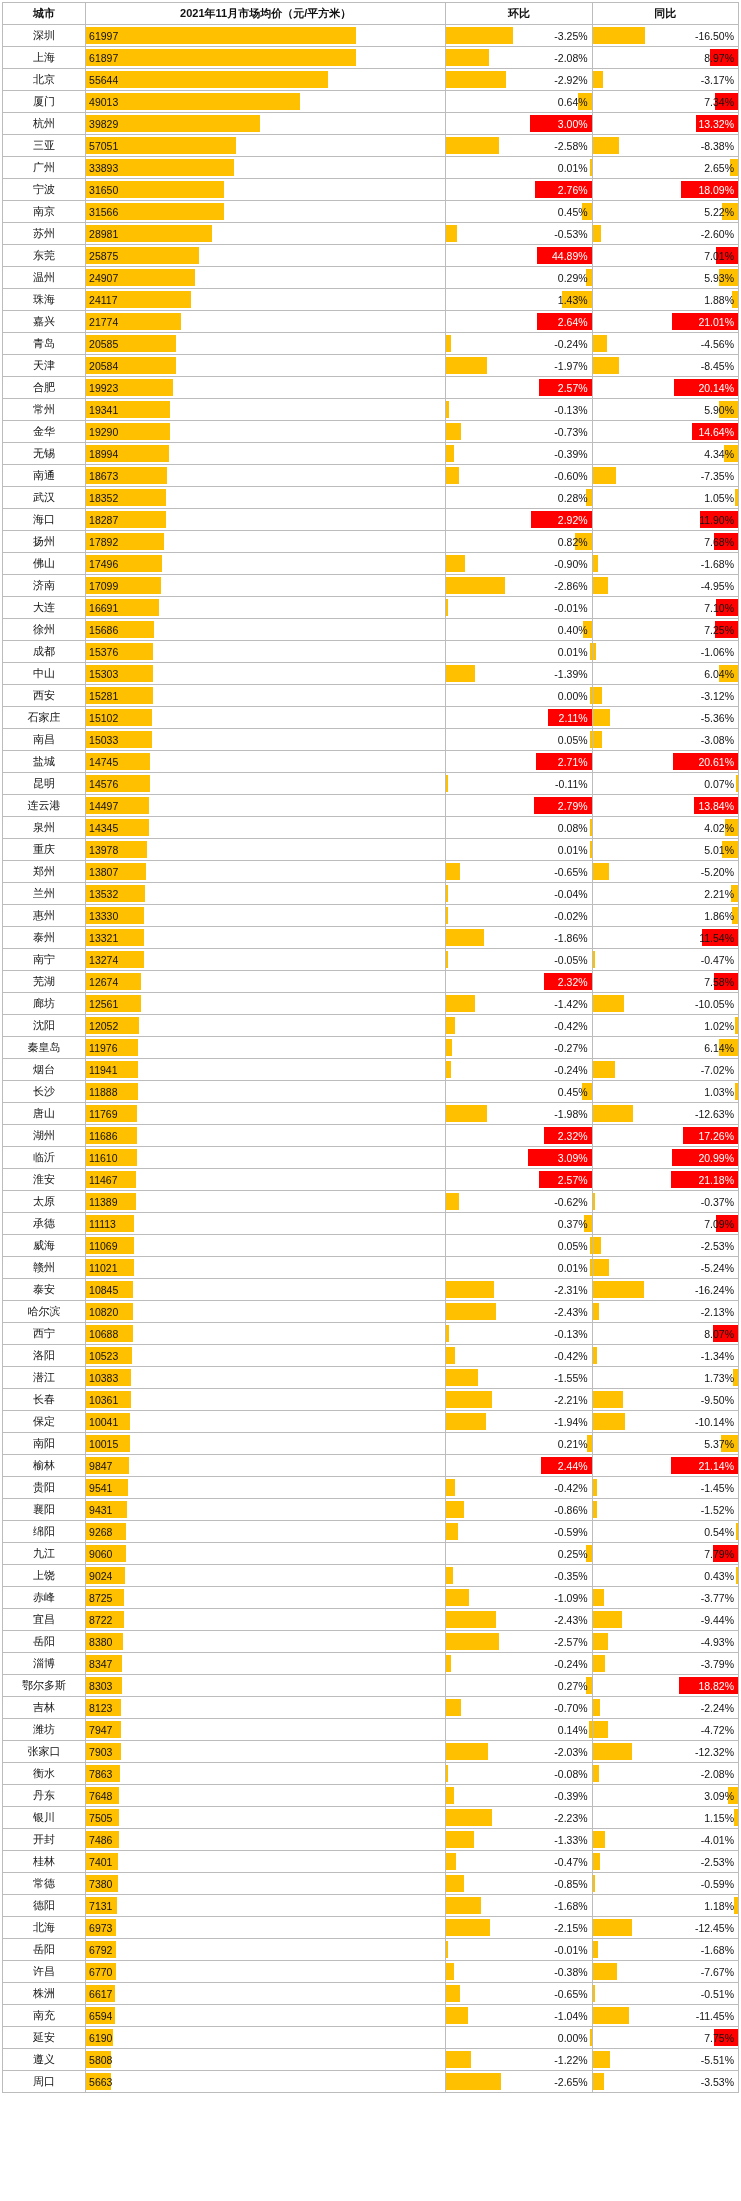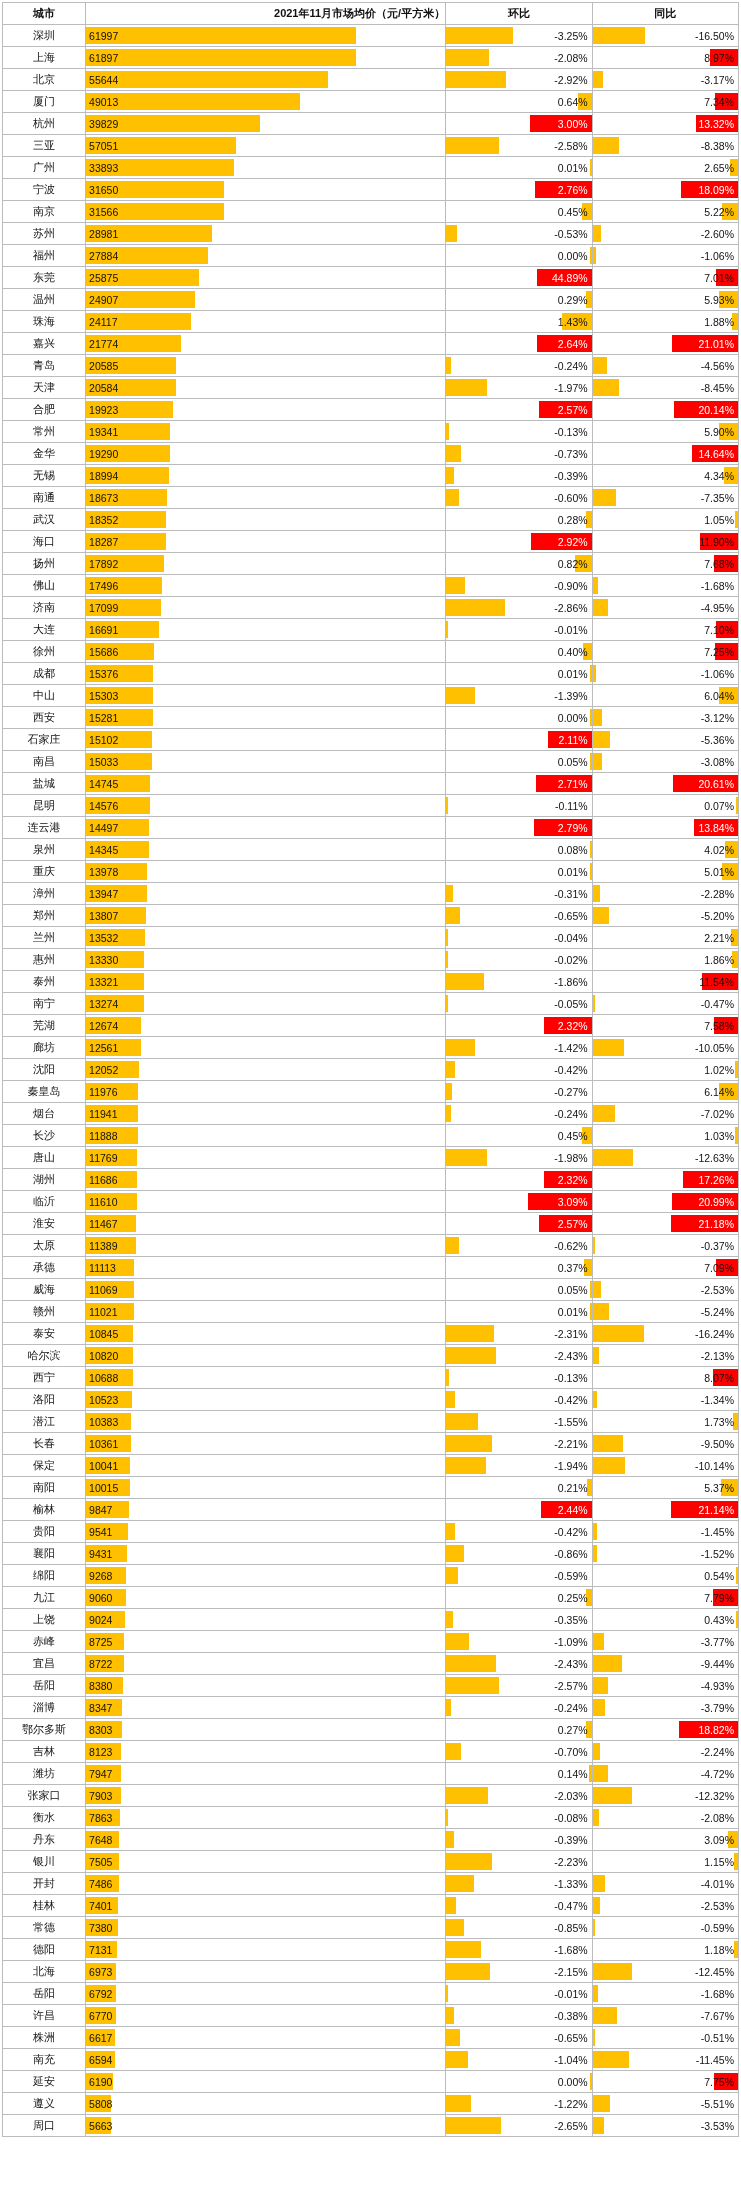--- a/index.html
+++ b/index.html
@@ -2,21 +2,21 @@
 <html><head>
 <meta charset="utf-8">
 <style>
   html,body{margin:0;padding:0;background:#fff;}
   body{font-family:"Liberation Sans","DejaVu Sans",sans-serif;}
   #wrap{width:741px;height:2201px;position:relative;box-sizing:border-box;padding:2px 2px 0 2px;}
   table.grid{border-collapse:collapse;width:737px;table-layout:fixed;}
   table.grid th,table.grid td{border:1px solid #bcbcbc;padding:0;height:21px;vertical-align:middle;}
   thead th{font-size:11px;font-weight:bold;color:#111;text-align:center;background:#fff;height:22px;}
   .c-city{width:62px;}
-  .c-price{width:272px;text-align:right;}
+  .c-price{width:272px;}
   .c-mom{width:110px;}
   .c-yoy{width:110px;}
   td.city{font-size:11px;color:#111;text-align:center;white-space:nowrap;overflow:hidden;}
   .bar-cell{position:relative;overflow:hidden;}
   .bar{position:absolute;left:0;top:2px;bottom:2px;background:#ffc000;}
   .price-label{position:absolute;left:3px;top:0;bottom:0;display:flex;align-items:center;font-size:10.5px;color:#111;z-index:2;}
   .val-cell{position:relative;overflow:hidden;}
   .v-bar{position:absolute;top:2px;bottom:2px;}
   .v-bar.pos{background:#ffc000;}
   .v-bar.neg{background:#ffc000;}
@@ -183,467 +183,437 @@
           <td class="val-cell">
             <div class="v-bar neg" style="width: 10.9196px; left: 0px;"></div>
             <div class="v-label">-0.53%</div>
           </td>
           <td class="val-cell">
             <div class="v-bar neg" style="width: 8.21983px; left: 0px;"></div>
             <div class="v-label">-2.60%</div>
           </td>
         </tr>
         <tr>
-          <td class="city">福州</td>
-          <td class="bar-cell">
-            <div class="bar" style="width: 121.436px;"></div>
-            <div class="price-label">27884</div>
+          <td class="city">东莞</td>
+          <td class="bar-cell">
+            <div class="bar" style="width: 112.687px;"></div>
+            <div class="price-label">25875</div>
+          </td>
+          <td class="val-cell">
+            <div class="v-bar hi" style="width: 54.1861px; right: 0px;"></div>
+            <div class="v-label white">44.89%</div>
+          </td>
+          <td class="val-cell">
+            <div class="v-bar hi" style="width: 22.1619px; right: 0px;"></div>
+            <div class="v-label">7.01%</div>
+          </td>
+        </tr>
+        <tr>
+          <td class="city">温州</td>
+          <td class="bar-cell">
+            <div class="bar" style="width: 108.471px;"></div>
+            <div class="price-label">24907</div>
+          </td>
+          <td class="val-cell">
+            <div class="v-bar pos" style="width: 5.97489px; right: 0px;"></div>
+            <div class="v-label">0.29%</div>
+          </td>
+          <td class="val-cell">
+            <div class="v-bar pos" style="width: 18.7475px; right: 0px;"></div>
+            <div class="v-label">5.93%</div>
+          </td>
+        </tr>
+        <tr>
+          <td class="city">珠海</td>
+          <td class="bar-cell">
+            <div class="bar" style="width: 105.031px;"></div>
+            <div class="price-label">24117</div>
+          </td>
+          <td class="val-cell">
+            <div class="v-bar pos" style="width: 29.4624px; right: 0px;"></div>
+            <div class="v-label">1.43%</div>
+          </td>
+          <td class="val-cell">
+            <div class="v-bar pos" style="width: 5.94357px; right: 0px;"></div>
+            <div class="v-label">1.88%</div>
+          </td>
+        </tr>
+        <tr>
+          <td class="city">嘉兴</td>
+          <td class="bar-cell">
+            <div class="bar" style="width: 94.8268px;"></div>
+            <div class="price-label">21774</div>
+          </td>
+          <td class="val-cell">
+            <div class="v-bar hi" style="width: 54.3921px; right: 0px;"></div>
+            <div class="v-label white">2.64%</div>
+          </td>
+          <td class="val-cell">
+            <div class="v-bar hi" style="width: 66.4225px; right: 0px;"></div>
+            <div class="v-label white">21.01%</div>
+          </td>
+        </tr>
+        <tr>
+          <td class="city">青岛</td>
+          <td class="bar-cell">
+            <div class="bar" style="width: 89.6487px;"></div>
+            <div class="price-label">20585</div>
+          </td>
+          <td class="val-cell">
+            <div class="v-bar neg" style="width: 4.94474px; left: 0px;"></div>
+            <div class="v-label">-0.24%</div>
+          </td>
+          <td class="val-cell">
+            <div class="v-bar neg" style="width: 14.4163px; left: 0px;"></div>
+            <div class="v-label">-4.56%</div>
+          </td>
+        </tr>
+        <tr>
+          <td class="city">天津</td>
+          <td class="bar-cell">
+            <div class="bar" style="width: 89.6443px;"></div>
+            <div class="price-label">20584</div>
+          </td>
+          <td class="val-cell">
+            <div class="v-bar neg" style="width: 40.5881px; left: 0px;"></div>
+            <div class="v-label">-1.97%</div>
+          </td>
+          <td class="val-cell">
+            <div class="v-bar neg" style="width: 26.7144px; left: 0px;"></div>
+            <div class="v-label">-8.45%</div>
+          </td>
+        </tr>
+        <tr>
+          <td class="city">合肥</td>
+          <td class="bar-cell">
+            <div class="bar" style="width: 86.7656px;"></div>
+            <div class="price-label">19923</div>
+          </td>
+          <td class="val-cell">
+            <div class="v-bar hi" style="width: 52.9499px; right: 0px;"></div>
+            <div class="v-label white">2.57%</div>
+          </td>
+          <td class="val-cell">
+            <div class="v-bar hi" style="width: 63.6721px; right: 0px;"></div>
+            <div class="v-label white">20.14%</div>
+          </td>
+        </tr>
+        <tr>
+          <td class="city">常州</td>
+          <td class="bar-cell">
+            <div class="bar" style="width: 84.231px;"></div>
+            <div class="price-label">19341</div>
+          </td>
+          <td class="val-cell">
+            <div class="v-bar neg" style="width: 2.6784px; left: 0px;"></div>
+            <div class="v-label">-0.13%</div>
+          </td>
+          <td class="val-cell">
+            <div class="v-bar pos" style="width: 18.6527px; right: 0px;"></div>
+            <div class="v-label">5.90%</div>
+          </td>
+        </tr>
+        <tr>
+          <td class="city">金华</td>
+          <td class="bar-cell">
+            <div class="bar" style="width: 84.0089px;"></div>
+            <div class="price-label">19290</div>
+          </td>
+          <td class="val-cell">
+            <div class="v-bar neg" style="width: 15.0402px; left: 0px;"></div>
+            <div class="v-label">-0.73%</div>
+          </td>
+          <td class="val-cell">
+            <div class="v-bar hi" style="width: 46.284px; right: 0px;"></div>
+            <div class="v-label white">14.64%</div>
+          </td>
+        </tr>
+        <tr>
+          <td class="city">无锡</td>
+          <td class="bar-cell">
+            <div class="bar" style="width: 82.7198px;"></div>
+            <div class="price-label">18994</div>
+          </td>
+          <td class="val-cell">
+            <div class="v-bar neg" style="width: 8.0352px; left: 0px;"></div>
+            <div class="v-label">-0.39%</div>
+          </td>
+          <td class="val-cell">
+            <div class="v-bar pos" style="width: 13.7208px; right: 0px;"></div>
+            <div class="v-label">4.34%</div>
+          </td>
+        </tr>
+        <tr>
+          <td class="city">南通</td>
+          <td class="bar-cell">
+            <div class="bar" style="width: 81.3218px;"></div>
+            <div class="price-label">18673</div>
+          </td>
+          <td class="val-cell">
+            <div class="v-bar neg" style="width: 12.3618px; left: 0px;"></div>
+            <div class="v-label">-0.60%</div>
+          </td>
+          <td class="val-cell">
+            <div class="v-bar neg" style="width: 23.2368px; left: 0px;"></div>
+            <div class="v-label">-7.35%</div>
+          </td>
+        </tr>
+        <tr>
+          <td class="city">武汉</td>
+          <td class="bar-cell">
+            <div class="bar" style="width: 79.9239px;"></div>
+            <div class="price-label">18352</div>
+          </td>
+          <td class="val-cell">
+            <div class="v-bar pos" style="width: 5.76886px; right: 0px;"></div>
+            <div class="v-label">0.28%</div>
+          </td>
+          <td class="val-cell">
+            <div class="v-bar pos" style="width: 3.31955px; right: 0px;"></div>
+            <div class="v-label">1.05%</div>
+          </td>
+        </tr>
+        <tr>
+          <td class="city">海口</td>
+          <td class="bar-cell">
+            <div class="bar" style="width: 79.6408px;"></div>
+            <div class="price-label">18287</div>
+          </td>
+          <td class="val-cell">
+            <div class="v-bar hi" style="width: 60.161px; right: 0px;"></div>
+            <div class="v-label white">2.92%</div>
+          </td>
+          <td class="val-cell">
+            <div class="v-bar hi" style="width: 37.6215px; right: 0px;"></div>
+            <div class="v-label">11.90%</div>
+          </td>
+        </tr>
+        <tr>
+          <td class="city">扬州</td>
+          <td class="bar-cell">
+            <div class="bar" style="width: 77.9205px;"></div>
+            <div class="price-label">17892</div>
+          </td>
+          <td class="val-cell">
+            <div class="v-bar pos" style="width: 16.8945px; right: 0px;"></div>
+            <div class="v-label">0.82%</div>
+          </td>
+          <td class="val-cell">
+            <div class="v-bar hi" style="width: 24.2801px; right: 0px;"></div>
+            <div class="v-label">7.68%</div>
+          </td>
+        </tr>
+        <tr>
+          <td class="city">佛山</td>
+          <td class="bar-cell">
+            <div class="bar" style="width: 76.1959px;"></div>
+            <div class="price-label">17496</div>
+          </td>
+          <td class="val-cell">
+            <div class="v-bar neg" style="width: 18.5428px; left: 0px;"></div>
+            <div class="v-label">-0.90%</div>
+          </td>
+          <td class="val-cell">
+            <div class="v-bar neg" style="width: 5.31127px; left: 0px;"></div>
+            <div class="v-label">-1.68%</div>
+          </td>
+        </tr>
+        <tr>
+          <td class="city">济南</td>
+          <td class="bar-cell">
+            <div class="bar" style="width: 74.467px;"></div>
+            <div class="price-label">17099</div>
+          </td>
+          <td class="val-cell">
+            <div class="v-bar neg" style="width: 58.9248px; left: 0px;"></div>
+            <div class="v-label">-2.86%</div>
+          </td>
+          <td class="val-cell">
+            <div class="v-bar neg" style="width: 15.6493px; left: 0px;"></div>
+            <div class="v-label">-4.95%</div>
+          </td>
+        </tr>
+        <tr>
+          <td class="city">大连</td>
+          <td class="bar-cell">
+            <div class="bar" style="width: 72.6901px;"></div>
+            <div class="price-label">16691</div>
+          </td>
+          <td class="val-cell">
+            <div class="v-bar neg" style="width: 2px; left: 0px;"></div>
+            <div class="v-label">-0.01%</div>
+          </td>
+          <td class="val-cell">
+            <div class="v-bar hi" style="width: 22.4465px; right: 0px;"></div>
+            <div class="v-label">7.10%</div>
+          </td>
+        </tr>
+        <tr>
+          <td class="city">徐州</td>
+          <td class="bar-cell">
+            <div class="bar" style="width: 68.3133px;"></div>
+            <div class="price-label">15686</div>
+          </td>
+          <td class="val-cell">
+            <div class="v-bar pos" style="width: 8.24123px; right: 0px;"></div>
+            <div class="v-label">0.40%</div>
+          </td>
+          <td class="val-cell">
+            <div class="v-bar hi" style="width: 22.9207px; right: 0px;"></div>
+            <div class="v-label">7.25%</div>
+          </td>
+        </tr>
+        <tr>
+          <td class="city">成都</td>
+          <td class="bar-cell">
+            <div class="bar" style="width: 66.9632px;"></div>
+            <div class="price-label">15376</div>
+          </td>
+          <td class="val-cell">
+            <div class="v-bar pos" style="width: 2px; right: 0px;"></div>
+            <div class="v-label">0.01%</div>
+          </td>
+          <td class="val-cell">
+            <div class="v-bar neg" style="width: 3.35116px; left: 0px;"></div>
+            <div class="v-label">-1.06%</div>
+          </td>
+        </tr>
+        <tr>
+          <td class="city">中山</td>
+          <td class="bar-cell">
+            <div class="bar" style="width: 66.6453px;"></div>
+            <div class="price-label">15303</div>
+          </td>
+          <td class="val-cell">
+            <div class="v-bar neg" style="width: 28.6383px; left: 0px;"></div>
+            <div class="v-label">-1.39%</div>
+          </td>
+          <td class="val-cell">
+            <div class="v-bar pos" style="width: 19.0953px; right: 0px;"></div>
+            <div class="v-label">6.04%</div>
+          </td>
+        </tr>
+        <tr>
+          <td class="city">西安</td>
+          <td class="bar-cell">
+            <div class="bar" style="width: 66.5495px;"></div>
+            <div class="price-label">15281</div>
           </td>
           <td class="val-cell">
             <div class="v-bar pos" style="width: 2px; right: 0px;"></div>
             <div class="v-label">0.00%</div>
           </td>
           <td class="val-cell">
-            <div class="v-bar neg" style="width: 3.35116px; left: 0px;"></div>
-            <div class="v-label">-1.06%</div>
-          </td>
-        </tr>
-        <tr>
-          <td class="city">东莞</td>
-          <td class="bar-cell">
-            <div class="bar" style="width: 112.687px;"></div>
-            <div class="price-label">25875</div>
-          </td>
-          <td class="val-cell">
-            <div class="v-bar hi" style="width: 54.1861px; right: 0px;"></div>
-            <div class="v-label white">44.89%</div>
-          </td>
-          <td class="val-cell">
-            <div class="v-bar hi" style="width: 22.1619px; right: 0px;"></div>
-            <div class="v-label">7.01%</div>
-          </td>
-        </tr>
-        <tr>
-          <td class="city">温州</td>
-          <td class="bar-cell">
-            <div class="bar" style="width: 108.471px;"></div>
-            <div class="price-label">24907</div>
-          </td>
-          <td class="val-cell">
-            <div class="v-bar pos" style="width: 5.97489px; right: 0px;"></div>
-            <div class="v-label">0.29%</div>
-          </td>
-          <td class="val-cell">
-            <div class="v-bar pos" style="width: 18.7475px; right: 0px;"></div>
-            <div class="v-label">5.93%</div>
-          </td>
-        </tr>
-        <tr>
-          <td class="city">珠海</td>
-          <td class="bar-cell">
-            <div class="bar" style="width: 105.031px;"></div>
-            <div class="price-label">24117</div>
-          </td>
-          <td class="val-cell">
-            <div class="v-bar pos" style="width: 29.4624px; right: 0px;"></div>
-            <div class="v-label">1.43%</div>
-          </td>
-          <td class="val-cell">
-            <div class="v-bar pos" style="width: 5.94357px; right: 0px;"></div>
-            <div class="v-label">1.88%</div>
-          </td>
-        </tr>
-        <tr>
-          <td class="city">嘉兴</td>
-          <td class="bar-cell">
-            <div class="bar" style="width: 94.8268px;"></div>
-            <div class="price-label">21774</div>
-          </td>
-          <td class="val-cell">
-            <div class="v-bar hi" style="width: 54.3921px; right: 0px;"></div>
-            <div class="v-label white">2.64%</div>
-          </td>
-          <td class="val-cell">
-            <div class="v-bar hi" style="width: 66.4225px; right: 0px;"></div>
-            <div class="v-label white">21.01%</div>
-          </td>
-        </tr>
-        <tr>
-          <td class="city">青岛</td>
-          <td class="bar-cell">
-            <div class="bar" style="width: 89.6487px;"></div>
-            <div class="price-label">20585</div>
-          </td>
-          <td class="val-cell">
-            <div class="v-bar neg" style="width: 4.94474px; left: 0px;"></div>
-            <div class="v-label">-0.24%</div>
-          </td>
-          <td class="val-cell">
-            <div class="v-bar neg" style="width: 14.4163px; left: 0px;"></div>
-            <div class="v-label">-4.56%</div>
-          </td>
-        </tr>
-        <tr>
-          <td class="city">天津</td>
-          <td class="bar-cell">
-            <div class="bar" style="width: 89.6443px;"></div>
-            <div class="price-label">20584</div>
-          </td>
-          <td class="val-cell">
-            <div class="v-bar neg" style="width: 40.5881px; left: 0px;"></div>
-            <div class="v-label">-1.97%</div>
-          </td>
-          <td class="val-cell">
-            <div class="v-bar neg" style="width: 26.7144px; left: 0px;"></div>
-            <div class="v-label">-8.45%</div>
-          </td>
-        </tr>
-        <tr>
-          <td class="city">合肥</td>
-          <td class="bar-cell">
-            <div class="bar" style="width: 86.7656px;"></div>
-            <div class="price-label">19923</div>
-          </td>
-          <td class="val-cell">
-            <div class="v-bar hi" style="width: 52.9499px; right: 0px;"></div>
-            <div class="v-label white">2.57%</div>
-          </td>
-          <td class="val-cell">
-            <div class="v-bar hi" style="width: 63.6721px; right: 0px;"></div>
-            <div class="v-label white">20.14%</div>
-          </td>
-        </tr>
-        <tr>
-          <td class="city">常州</td>
-          <td class="bar-cell">
-            <div class="bar" style="width: 84.231px;"></div>
-            <div class="price-label">19341</div>
-          </td>
-          <td class="val-cell">
-            <div class="v-bar neg" style="width: 2.6784px; left: 0px;"></div>
-            <div class="v-label">-0.13%</div>
-          </td>
-          <td class="val-cell">
-            <div class="v-bar pos" style="width: 18.6527px; right: 0px;"></div>
-            <div class="v-label">5.90%</div>
-          </td>
-        </tr>
-        <tr>
-          <td class="city">金华</td>
-          <td class="bar-cell">
-            <div class="bar" style="width: 84.0089px;"></div>
-            <div class="price-label">19290</div>
-          </td>
-          <td class="val-cell">
-            <div class="v-bar neg" style="width: 15.0402px; left: 0px;"></div>
-            <div class="v-label">-0.73%</div>
-          </td>
-          <td class="val-cell">
-            <div class="v-bar hi" style="width: 46.284px; right: 0px;"></div>
-            <div class="v-label white">14.64%</div>
-          </td>
-        </tr>
-        <tr>
-          <td class="city">无锡</td>
-          <td class="bar-cell">
-            <div class="bar" style="width: 82.7198px;"></div>
-            <div class="price-label">18994</div>
-          </td>
-          <td class="val-cell">
-            <div class="v-bar neg" style="width: 8.0352px; left: 0px;"></div>
-            <div class="v-label">-0.39%</div>
-          </td>
-          <td class="val-cell">
-            <div class="v-bar pos" style="width: 13.7208px; right: 0px;"></div>
-            <div class="v-label">4.34%</div>
-          </td>
-        </tr>
-        <tr>
-          <td class="city">南通</td>
-          <td class="bar-cell">
-            <div class="bar" style="width: 81.3218px;"></div>
-            <div class="price-label">18673</div>
-          </td>
-          <td class="val-cell">
-            <div class="v-bar neg" style="width: 12.3618px; left: 0px;"></div>
-            <div class="v-label">-0.60%</div>
-          </td>
-          <td class="val-cell">
-            <div class="v-bar neg" style="width: 23.2368px; left: 0px;"></div>
-            <div class="v-label">-7.35%</div>
-          </td>
-        </tr>
-        <tr>
-          <td class="city">武汉</td>
-          <td class="bar-cell">
-            <div class="bar" style="width: 79.9239px;"></div>
-            <div class="price-label">18352</div>
-          </td>
-          <td class="val-cell">
-            <div class="v-bar pos" style="width: 5.76886px; right: 0px;"></div>
-            <div class="v-label">0.28%</div>
-          </td>
-          <td class="val-cell">
-            <div class="v-bar pos" style="width: 3.31955px; right: 0px;"></div>
-            <div class="v-label">1.05%</div>
-          </td>
-        </tr>
-        <tr>
-          <td class="city">海口</td>
-          <td class="bar-cell">
-            <div class="bar" style="width: 79.6408px;"></div>
-            <div class="price-label">18287</div>
-          </td>
-          <td class="val-cell">
-            <div class="v-bar hi" style="width: 60.161px; right: 0px;"></div>
-            <div class="v-label white">2.92%</div>
-          </td>
-          <td class="val-cell">
-            <div class="v-bar hi" style="width: 37.6215px; right: 0px;"></div>
-            <div class="v-label">11.90%</div>
-          </td>
-        </tr>
-        <tr>
-          <td class="city">扬州</td>
-          <td class="bar-cell">
-            <div class="bar" style="width: 77.9205px;"></div>
-            <div class="price-label">17892</div>
-          </td>
-          <td class="val-cell">
-            <div class="v-bar pos" style="width: 16.8945px; right: 0px;"></div>
-            <div class="v-label">0.82%</div>
-          </td>
-          <td class="val-cell">
-            <div class="v-bar hi" style="width: 24.2801px; right: 0px;"></div>
-            <div class="v-label">7.68%</div>
-          </td>
-        </tr>
-        <tr>
-          <td class="city">佛山</td>
-          <td class="bar-cell">
-            <div class="bar" style="width: 76.1959px;"></div>
-            <div class="price-label">17496</div>
-          </td>
-          <td class="val-cell">
-            <div class="v-bar neg" style="width: 18.5428px; left: 0px;"></div>
-            <div class="v-label">-0.90%</div>
-          </td>
-          <td class="val-cell">
-            <div class="v-bar neg" style="width: 5.31127px; left: 0px;"></div>
-            <div class="v-label">-1.68%</div>
-          </td>
-        </tr>
-        <tr>
-          <td class="city">济南</td>
-          <td class="bar-cell">
-            <div class="bar" style="width: 74.467px;"></div>
-            <div class="price-label">17099</div>
-          </td>
-          <td class="val-cell">
-            <div class="v-bar neg" style="width: 58.9248px; left: 0px;"></div>
-            <div class="v-label">-2.86%</div>
-          </td>
-          <td class="val-cell">
-            <div class="v-bar neg" style="width: 15.6493px; left: 0px;"></div>
-            <div class="v-label">-4.95%</div>
-          </td>
-        </tr>
-        <tr>
-          <td class="city">大连</td>
-          <td class="bar-cell">
-            <div class="bar" style="width: 72.6901px;"></div>
-            <div class="price-label">16691</div>
-          </td>
-          <td class="val-cell">
-            <div class="v-bar neg" style="width: 2px; left: 0px;"></div>
-            <div class="v-label">-0.01%</div>
-          </td>
-          <td class="val-cell">
-            <div class="v-bar hi" style="width: 22.4465px; right: 0px;"></div>
-            <div class="v-label">7.10%</div>
-          </td>
-        </tr>
-        <tr>
-          <td class="city">徐州</td>
-          <td class="bar-cell">
-            <div class="bar" style="width: 68.3133px;"></div>
-            <div class="price-label">15686</div>
-          </td>
-          <td class="val-cell">
-            <div class="v-bar pos" style="width: 8.24123px; right: 0px;"></div>
-            <div class="v-label">0.40%</div>
-          </td>
-          <td class="val-cell">
-            <div class="v-bar hi" style="width: 22.9207px; right: 0px;"></div>
-            <div class="v-label">7.25%</div>
-          </td>
-        </tr>
-        <tr>
-          <td class="city">成都</td>
-          <td class="bar-cell">
-            <div class="bar" style="width: 66.9632px;"></div>
-            <div class="price-label">15376</div>
+            <div class="v-bar neg" style="width: 9.8638px; left: 0px;"></div>
+            <div class="v-label">-3.12%</div>
+          </td>
+        </tr>
+        <tr>
+          <td class="city">石家庄</td>
+          <td class="bar-cell">
+            <div class="bar" style="width: 65.77px;"></div>
+            <div class="price-label">15102</div>
+          </td>
+          <td class="val-cell">
+            <div class="v-bar hi" style="width: 43.4725px; right: 0px;"></div>
+            <div class="v-label white">2.11%</div>
+          </td>
+          <td class="val-cell">
+            <div class="v-bar neg" style="width: 16.9455px; left: 0px;"></div>
+            <div class="v-label">-5.36%</div>
+          </td>
+        </tr>
+        <tr>
+          <td class="city">南昌</td>
+          <td class="bar-cell">
+            <div class="bar" style="width: 65.4695px;"></div>
+            <div class="price-label">15033</div>
+          </td>
+          <td class="val-cell">
+            <div class="v-bar pos" style="width: 2px; right: 0px;"></div>
+            <div class="v-label">0.05%</div>
+          </td>
+          <td class="val-cell">
+            <div class="v-bar neg" style="width: 9.73734px; left: 0px;"></div>
+            <div class="v-label">-3.08%</div>
+          </td>
+        </tr>
+        <tr>
+          <td class="city">盐城</td>
+          <td class="bar-cell">
+            <div class="bar" style="width: 64.2152px;"></div>
+            <div class="price-label">14745</div>
+          </td>
+          <td class="val-cell">
+            <div class="v-bar hi" style="width: 55.8343px; right: 0px;"></div>
+            <div class="v-label white">2.71%</div>
+          </td>
+          <td class="val-cell">
+            <div class="v-bar hi" style="width: 65.158px; right: 0px;"></div>
+            <div class="v-label white">20.61%</div>
+          </td>
+        </tr>
+        <tr>
+          <td class="city">昆明</td>
+          <td class="bar-cell">
+            <div class="bar" style="width: 63.4792px;"></div>
+            <div class="price-label">14576</div>
+          </td>
+          <td class="val-cell">
+            <div class="v-bar neg" style="width: 2.26634px; left: 0px;"></div>
+            <div class="v-label">-0.11%</div>
+          </td>
+          <td class="val-cell">
+            <div class="v-bar pos" style="width: 2px; right: 0px;"></div>
+            <div class="v-label">0.07%</div>
+          </td>
+        </tr>
+        <tr>
+          <td class="city">连云港</td>
+          <td class="bar-cell">
+            <div class="bar" style="width: 63.1352px;"></div>
+            <div class="price-label">14497</div>
+          </td>
+          <td class="val-cell">
+            <div class="v-bar hi" style="width: 57.4826px; right: 0px;"></div>
+            <div class="v-label white">2.79%</div>
+          </td>
+          <td class="val-cell">
+            <div class="v-bar hi" style="width: 43.7548px; right: 0px;"></div>
+            <div class="v-label white">13.84%</div>
+          </td>
+        </tr>
+        <tr>
+          <td class="city">泉州</td>
+          <td class="bar-cell">
+            <div class="bar" style="width: 62.4732px;"></div>
+            <div class="price-label">14345</div>
+          </td>
+          <td class="val-cell">
+            <div class="v-bar pos" style="width: 2px; right: 0px;"></div>
+            <div class="v-label">0.08%</div>
+          </td>
+          <td class="val-cell">
+            <div class="v-bar pos" style="width: 12.7091px; right: 0px;"></div>
+            <div class="v-label">4.02%</div>
+          </td>
+        </tr>
+        <tr>
+          <td class="city">重庆</td>
+          <td class="bar-cell">
+            <div class="bar" style="width: 60.8749px;"></div>
+            <div class="price-label">13978</div>
           </td>
           <td class="val-cell">
             <div class="v-bar pos" style="width: 2px; right: 0px;"></div>
             <div class="v-label">0.01%</div>
           </td>
           <td class="val-cell">
-            <div class="v-bar neg" style="width: 3.35116px; left: 0px;"></div>
-            <div class="v-label">-1.06%</div>
-          </td>
-        </tr>
-        <tr>
-          <td class="city">中山</td>
-          <td class="bar-cell">
-            <div class="bar" style="width: 66.6453px;"></div>
-            <div class="price-label">15303</div>
-          </td>
-          <td class="val-cell">
-            <div class="v-bar neg" style="width: 28.6383px; left: 0px;"></div>
-            <div class="v-label">-1.39%</div>
-          </td>
-          <td class="val-cell">
-            <div class="v-bar pos" style="width: 19.0953px; right: 0px;"></div>
-            <div class="v-label">6.04%</div>
-          </td>
-        </tr>
-        <tr>
-          <td class="city">西安</td>
-          <td class="bar-cell">
-            <div class="bar" style="width: 66.5495px;"></div>
-            <div class="price-label">15281</div>
-          </td>
-          <td class="val-cell">
-            <div class="v-bar pos" style="width: 2px; right: 0px;"></div>
-            <div class="v-label">0.00%</div>
-          </td>
-          <td class="val-cell">
-            <div class="v-bar neg" style="width: 9.8638px; left: 0px;"></div>
-            <div class="v-label">-3.12%</div>
-          </td>
-        </tr>
-        <tr>
-          <td class="city">石家庄</td>
-          <td class="bar-cell">
-            <div class="bar" style="width: 65.77px;"></div>
-            <div class="price-label">15102</div>
-          </td>
-          <td class="val-cell">
-            <div class="v-bar hi" style="width: 43.4725px; right: 0px;"></div>
-            <div class="v-label white">2.11%</div>
-          </td>
-          <td class="val-cell">
-            <div class="v-bar neg" style="width: 16.9455px; left: 0px;"></div>
-            <div class="v-label">-5.36%</div>
-          </td>
-        </tr>
-        <tr>
-          <td class="city">南昌</td>
-          <td class="bar-cell">
-            <div class="bar" style="width: 65.4695px;"></div>
-            <div class="price-label">15033</div>
-          </td>
-          <td class="val-cell">
-            <div class="v-bar pos" style="width: 2px; right: 0px;"></div>
-            <div class="v-label">0.05%</div>
-          </td>
-          <td class="val-cell">
-            <div class="v-bar neg" style="width: 9.73734px; left: 0px;"></div>
-            <div class="v-label">-3.08%</div>
-          </td>
-        </tr>
-        <tr>
-          <td class="city">盐城</td>
-          <td class="bar-cell">
-            <div class="bar" style="width: 64.2152px;"></div>
-            <div class="price-label">14745</div>
-          </td>
-          <td class="val-cell">
-            <div class="v-bar hi" style="width: 55.8343px; right: 0px;"></div>
-            <div class="v-label white">2.71%</div>
-          </td>
-          <td class="val-cell">
-            <div class="v-bar hi" style="width: 65.158px; right: 0px;"></div>
-            <div class="v-label white">20.61%</div>
-          </td>
-        </tr>
-        <tr>
-          <td class="city">昆明</td>
-          <td class="bar-cell">
-            <div class="bar" style="width: 63.4792px;"></div>
-            <div class="price-label">14576</div>
-          </td>
-          <td class="val-cell">
-            <div class="v-bar neg" style="width: 2.26634px; left: 0px;"></div>
-            <div class="v-label">-0.11%</div>
-          </td>
-          <td class="val-cell">
-            <div class="v-bar pos" style="width: 2px; right: 0px;"></div>
-            <div class="v-label">0.07%</div>
-          </td>
-        </tr>
-        <tr>
-          <td class="city">连云港</td>
-          <td class="bar-cell">
-            <div class="bar" style="width: 63.1352px;"></div>
-            <div class="price-label">14497</div>
-          </td>
-          <td class="val-cell">
-            <div class="v-bar hi" style="width: 57.4826px; right: 0px;"></div>
-            <div class="v-label white">2.79%</div>
-          </td>
-          <td class="val-cell">
-            <div class="v-bar hi" style="width: 43.7548px; right: 0px;"></div>
-            <div class="v-label white">13.84%</div>
-          </td>
-        </tr>
-        <tr>
-          <td class="city">泉州</td>
-          <td class="bar-cell">
-            <div class="bar" style="width: 62.4732px;"></div>
-            <div class="price-label">14345</div>
-          </td>
-          <td class="val-cell">
-            <div class="v-bar pos" style="width: 2px; right: 0px;"></div>
-            <div class="v-label">0.08%</div>
-          </td>
-          <td class="val-cell">
-            <div class="v-bar pos" style="width: 12.7091px; right: 0px;"></div>
-            <div class="v-label">4.02%</div>
-          </td>
-        </tr>
-        <tr>
-          <td class="city">重庆</td>
-          <td class="bar-cell">
-            <div class="bar" style="width: 60.8749px;"></div>
-            <div class="price-label">13978</div>
-          </td>
-          <td class="val-cell">
-            <div class="v-bar pos" style="width: 2px; right: 0px;"></div>
-            <div class="v-label">0.01%</div>
-          </td>
-          <td class="val-cell">
             <div class="v-bar pos" style="width: 15.839px; right: 0px;"></div>
             <div class="v-label">5.01%</div>
-          </td>
-        </tr>
-        <tr>
-          <td class="city">漳州</td>
-          <td class="bar-cell">
-            <div class="bar" style="width: 60.7399px;"></div>
-            <div class="price-label">13947</div>
-          </td>
-          <td class="val-cell">
-            <div class="v-bar neg" style="width: 6.38695px; left: 0px;"></div>
-            <div class="v-label">-0.31%</div>
-          </td>
-          <td class="val-cell">
-            <div class="v-bar neg" style="width: 7.20816px; left: 0px;"></div>
-            <div class="v-label">-2.28%</div>
           </td>
         </tr>
         <tr>
           <td class="city">郑州</td>
           <td class="bar-cell">
             <div class="bar" style="width: 60.1302px;"></div>
             <div class="price-label">13807</div>
           </td>
           <td class="val-cell">
             <div class="v-bar neg" style="width: 13.392px; left: 0px;"></div>

